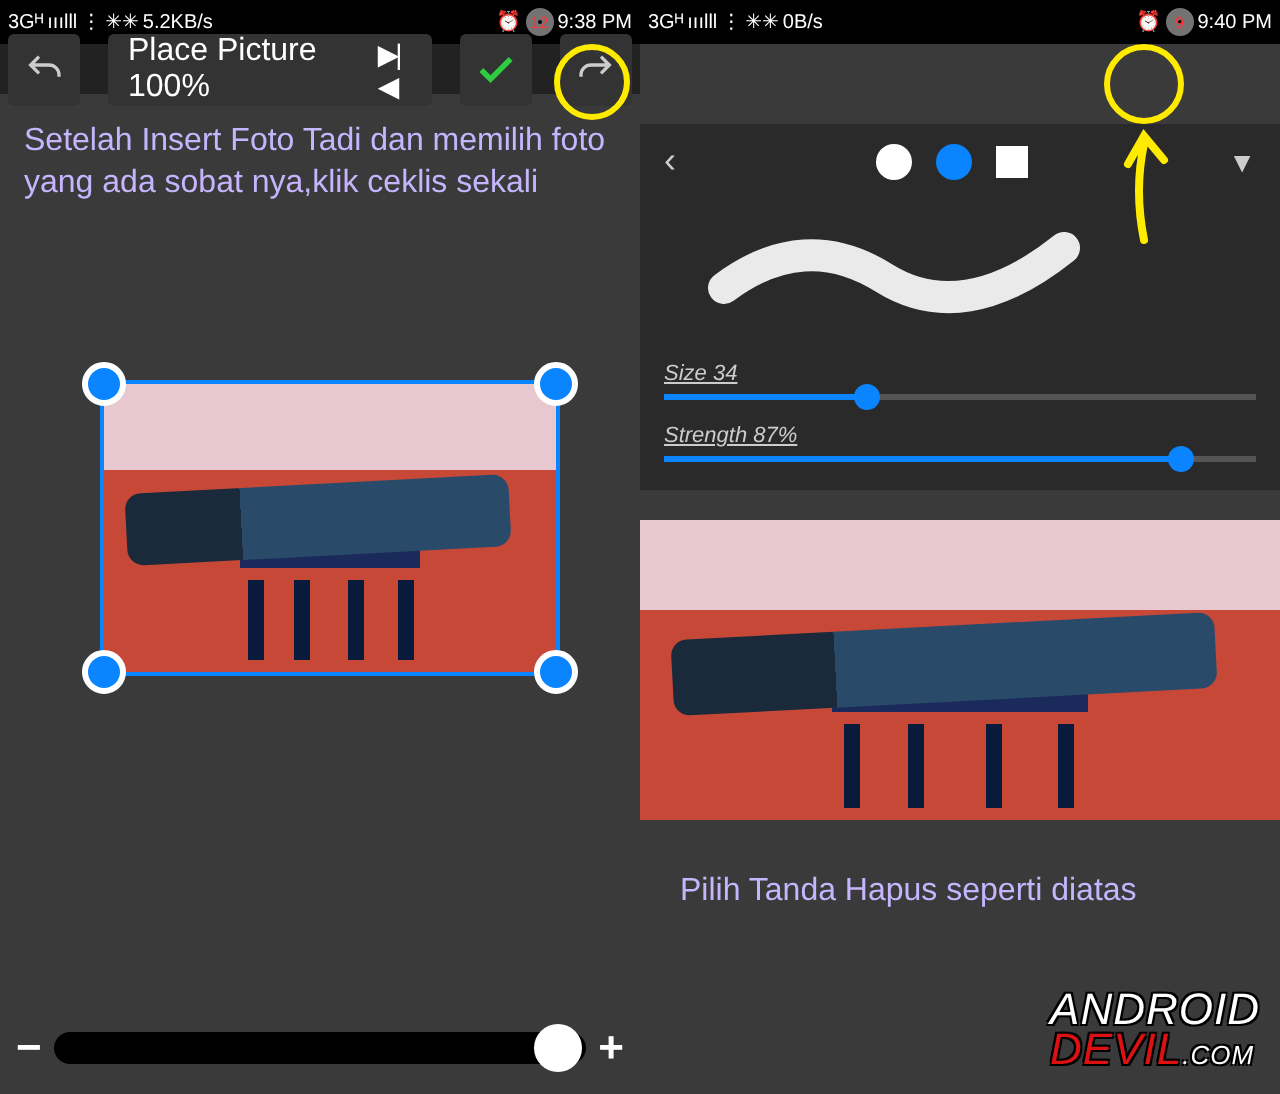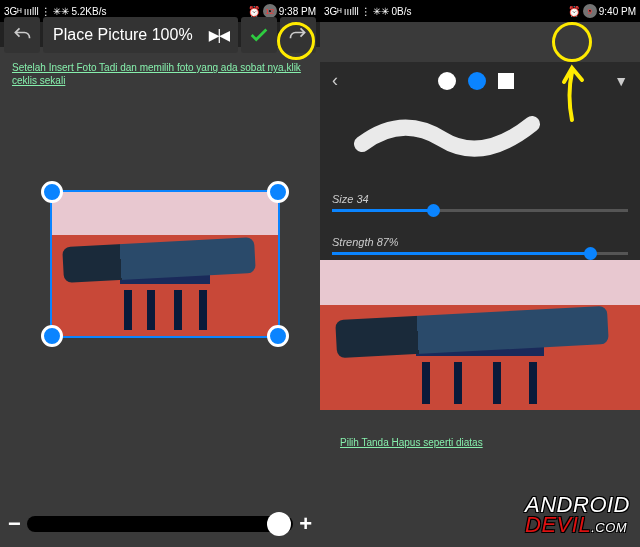--- a/index.html
+++ b/index.html
@@ -49,21 +49,21 @@
     align-items: center;
     justify-content: center;
     font-size: 8px;
   }
   
   .toolbar {
     height: 25px;
     background: #222;
     display: flex;
     align-items: center;
-    gap: 3px;
+    gap: 14px;
     padding: 4px;
   }
   .tb-btn {
     height: 36px;
     background: #333;
     border-radius: 3px;
     display: flex;
     align-items: center;
     justify-content: center;
     color: #eee;
@@ -84,25 +84,24 @@
   }
   
   .hl-circle {
     position: absolute;
     border: 3px solid #ffeb00;
     border-radius: 50%;
     pointer-events: none;
   }
   
   .instruction {
-    color: #86efac;
-    font-size: 10px;
+    color: #c4b5fd;
+    font-size: 16px;
     padding: 14px 12px;
     line-height: 1.3;
-    text-decoration: underline;
   }
   
   .photo-frame {
     position: absolute;
     border: 2px solid #0a84ff;
   }
   .handle {
     position: absolute;
     width: 22px; height: 22px;
     background: #0a84ff;
@@ -192,24 +191,25 @@
     position: relative;
   }
   .squiggle {
     position: absolute;
     top: 10px;
     left: 20px;
     width: 200px;
     height: 50px;
   }
   .slider-row {
-    margin-top: 24px;
+    margin-top: 12px;
     font-size: 11px;
     color: #ccc;
     font-style: italic;
+    text-decoration: underline;
   }
   .slider-track {
     margin-top: 4px;
     height: 3px;
     background: #555;
     position: relative;
   }
   .slider-fill {
     position: absolute;
     left: 0; top: 0; bottom: 0;

